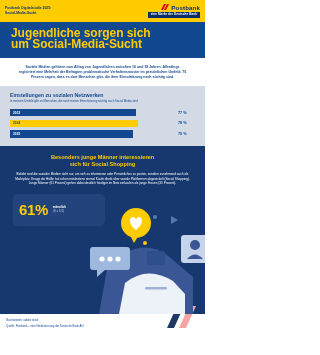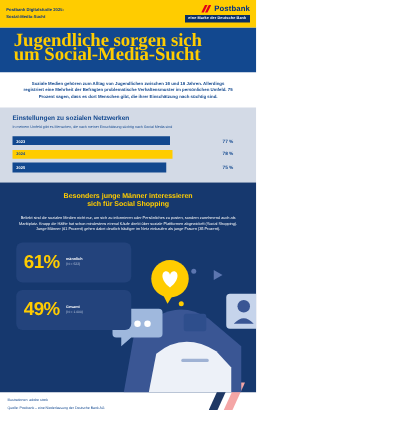--- a/index.html
+++ b/index.html
@@ -29,22 +29,22 @@
   .pb-sub{
     background:#0A2F66;color:#ffffff;font-size:3px;font-weight:bold;
     padding:1px 3px;letter-spacing:.1px;line-height:3.4px;
   }
 
   
   .titleband{
     background:#12488F;padding:6px 11px 7px 11px;
   }
   .titleband h1{
-    margin:0;color:#FFCC00;font-size:15px;line-height:11.4px;
-    font-weight:bold;letter-spacing:-.05px;font-family:Liberation Serif, serif;
+    margin:0;color:#FFCC00;font-size:12px;line-height:11.4px;
+    font-weight:bold;letter-spacing:-.05px;
   }
 
   
   .intro{
     background:#ffffff;padding:7px 17px 6px 17px;text-align:center;
   }
   .intro p{
     margin:0;color:#12488F;font-size:3.5px;line-height:5.1px;
     font-weight:600;
   }
@@ -187,27 +187,20 @@
     <p class="body">Beliebt sind die sozialen Medien nicht nur, um sich zu informieren oder Persönliches zu posten, sondern zunehmend auch als Marktplatz. Knapp die Hälfte hat schon mindestens einmal Käufe direkt über soziale Plattformen abgewickelt (Social Shopping). Junge Männer (61 Prozent) gehen dabei deutlich häufiger im Netz einkaufen als junge Frauen (35 Prozent).</p>
 
     <div class="statwrap">
       <div class="statcard">
         <span class="statpct">61%</span>
         <span class="statmeta">
           <span class="statlbl">männlich</span>
           <span class="statn">(N = 522)</span>
         </span>
       </div>
-      <div class="statcard">
-        <span class="statpct">49%</span>
-        <span class="statmeta">
-          <span class="statlbl">Gesamt</span>
-          <span class="statn">(N = 1.000)</span>
-        </span>
-      </div>
     </div>
 
     <svg class="illo" viewBox="0 0 120 115">
 
       <polygon points="82,17 89,21 82,25" fill="#5C76B0"></polygon>
 
       <circle cx="66" cy="18" r="2" fill="#5C76B0"></circle>
       <circle cx="56" cy="44" r="2" fill="#FFCC00"></circle>
 
       <path d="M18,70 Q48,36 78,56 L104,78 L104,115 L10,115 Z" fill="#3A5694"></path>

